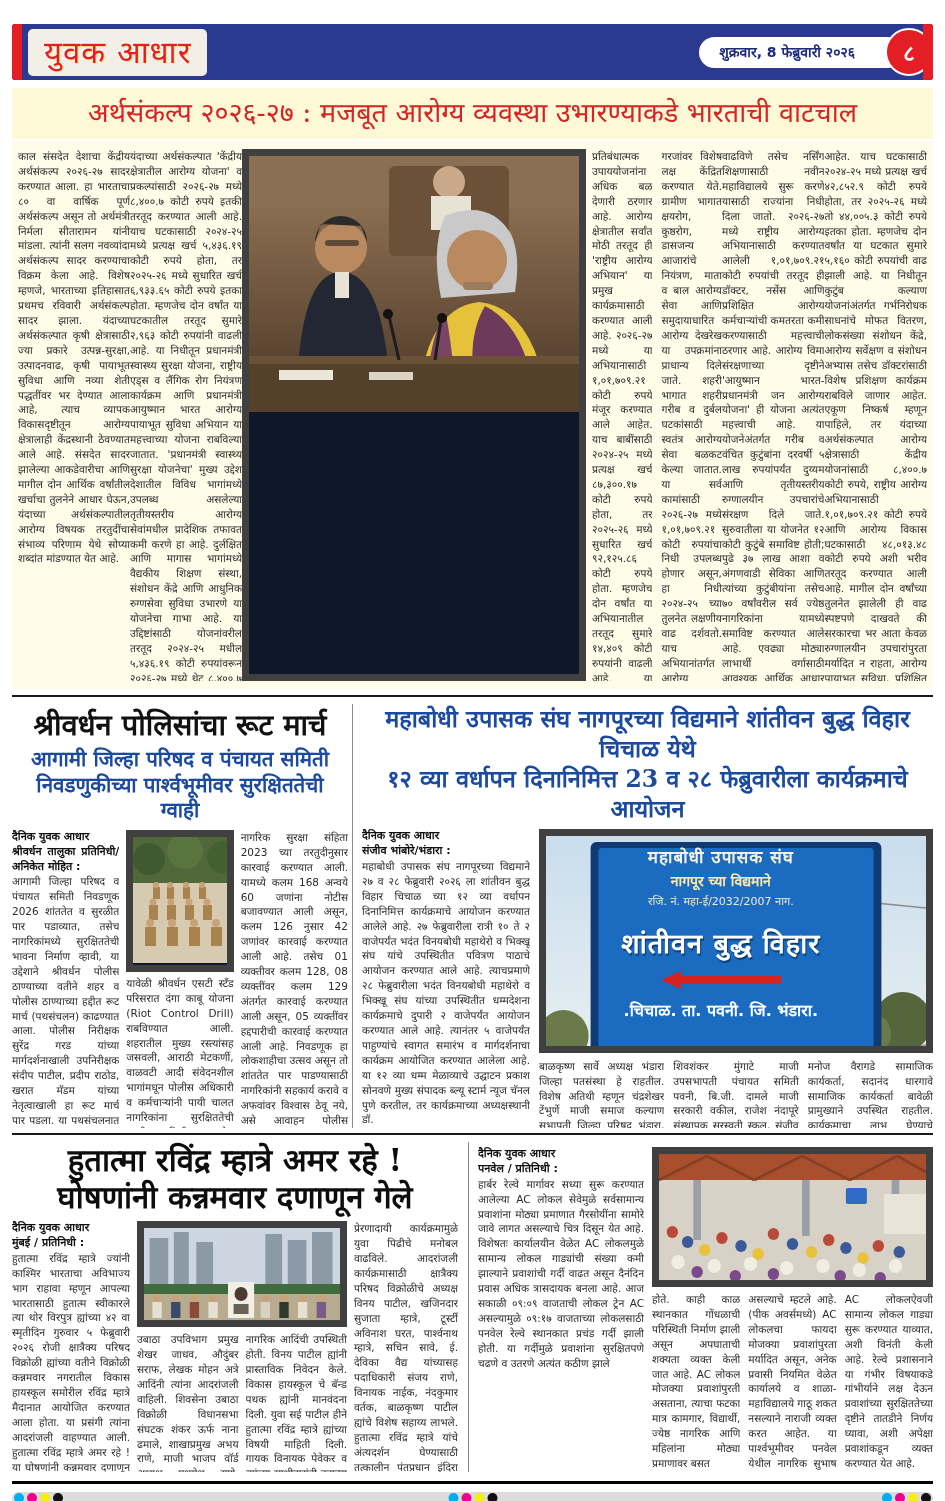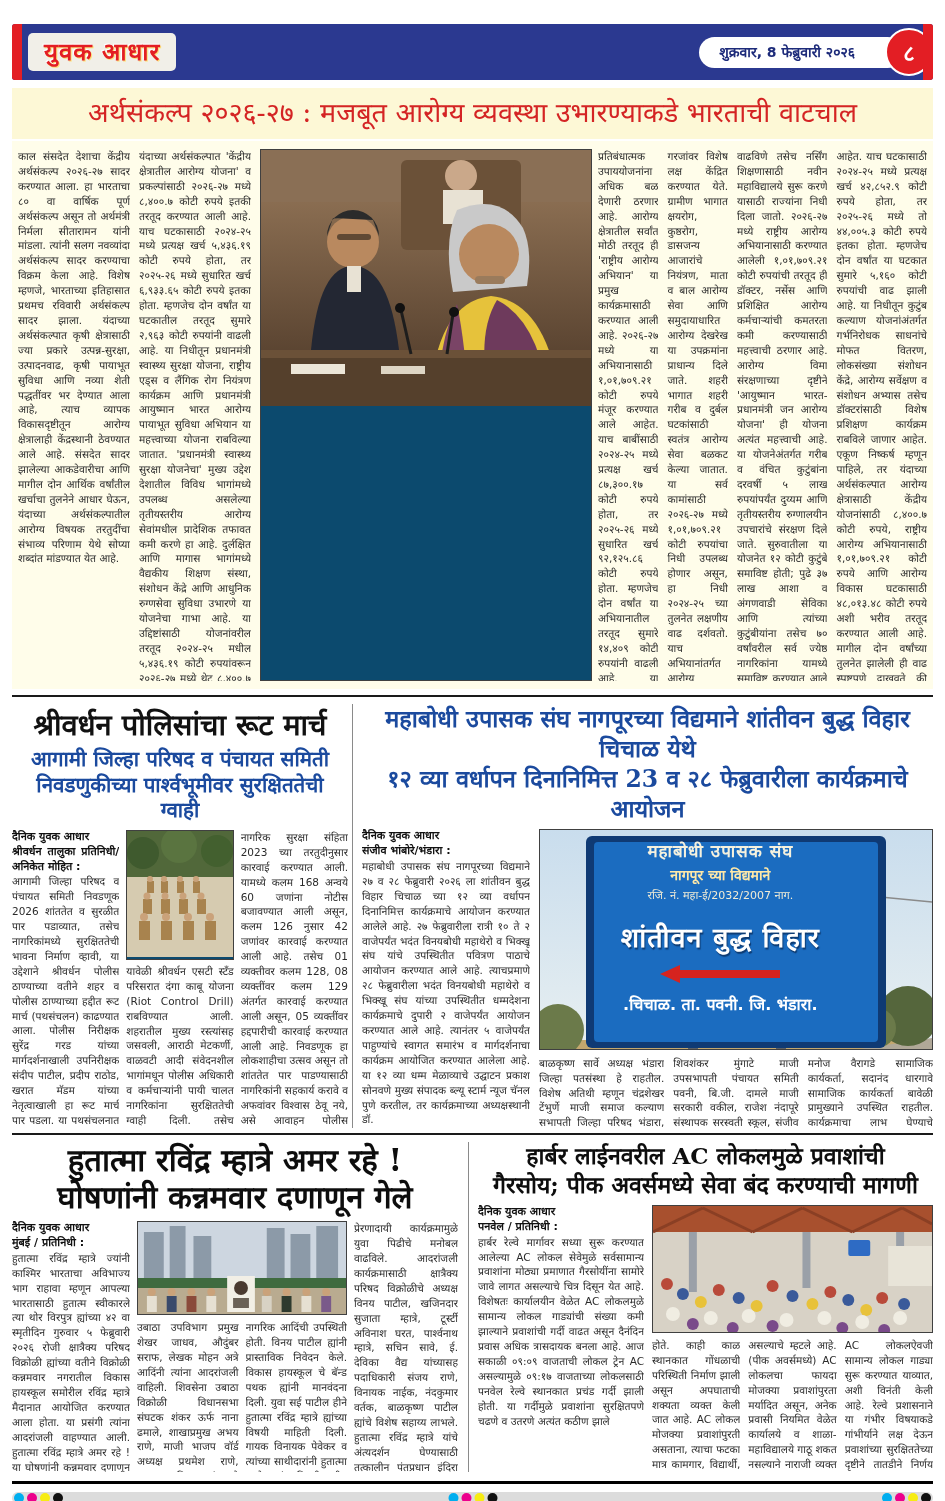--- a/index.html
+++ b/index.html
@@ -5,36 +5,36 @@
   html,body{margin:0;padding:0;background:#ffffff;}
   body{width:945px;height:1501px;overflow:hidden;font-family:"DejaVu Sans",sans-serif;}
   .page{position:relative;width:921px;height:1501px;margin:0 auto;padding:0 12px;box-sizing:content-box;}
 
   
   .masthead{margin-top:24px;height:56px;position:relative;}
   .mast-bar{position:absolute;inset:0;background:#2b3990;border-radius:3px;display:flex;align-items:center;justify-content:space-between;padding:0 16px;box-sizing:border-box;}
   .mast-bar::before,.mast-bar::after{content:"";position:absolute;top:0;bottom:0;width:10px;background:#e31e24;}
   .mast-bar::before{left:0;border-radius:3px 0 0 3px;}
   .mast-bar::after{right:0;border-radius:0 3px 3px 0;}
-  .logo{background:#f1efe8;border-radius:5px;padding:1px 16px 4px;color:#e31e24;font-size:24px;font-weight:bold;font-family:"DejaVu Serif",serif;letter-spacing:1px;text-shadow:1px 1px 0 #fbe27a,-1px -1px 0 #fff;text-align:right;}
+  .logo{background:#f1efe8;border-radius:5px;padding:1px 16px 4px;color:#e31e24;font-size:31px;font-weight:normal;font-family:"DejaVu Serif",serif;letter-spacing:1px;text-shadow:1px 1px 0 #fbe27a,-1px -1px 0 #fff;text-align:right;}
   .date-pill{position:relative;background:#ffffff;border-radius:16px;padding:5px 48px 7px 20px;color:#1d2b7a;font-size:14px;font-weight:bold;margin-right:14px;}
   .page-circle{position:absolute;right:-30px;top:50%;transform:translateY(-50%);width:44px;height:44px;background:#e31e24;border-radius:50%;color:#fff;font-size:22px;font-weight:bold;display:flex;align-items:center;justify-content:center;border:2px solid #fff;}
 
   
   .band{margin-top:8px;background:#fdf8d6;text-align:center;color:#d42424;font-size:27px;font-weight:normal;padding:5px 4px 9px;font-family:"DejaVu Serif",serif;}
 
   
-  .budget{background:#fffdea;margin-top:2px;height:548px;display:flex;gap:9px;padding:8px 6px;box-sizing:border-box;overflow:hidden;}
+  .budget{background:#fffdea;margin-top:2px;height:548px;display:flex;padding:8px 6px;box-sizing:border-box;overflow:hidden;}
   .col{font-size:10.5px;line-height:1.42;text-align:justify;color:#2b2b2b;overflow:hidden;}
   .bcol{flex:0 0 112px;}
   .bcenter{flex:0 0 330px;display:flex;flex-direction:row;gap:6px;}
   .bcenter-cols{display:flex;gap:9px;flex:1;overflow:hidden;}
   .bcenter-cols .col{flex:1;}
   .brcol{flex:1;}
-  .photo{border:1px solid #404040;overflow:hidden;background:#0c4a6e;}
+  .photo{border:7px solid #404040;overflow:hidden;background:#0f172a;}
   .photo svg{display:block;}
 
   
   .row2{margin-top:6px;border-top:2px solid #1a1a1a;padding-top:7px;height:424px;display:flex;gap:4px;overflow:hidden;}
   .row3{margin-top:5px;border-top:2px solid #1a1a1a;padding-top:7px;height:330px;display:flex;gap:10px;overflow:hidden;}
 
   
   .a2{flex:0 0 336px;display:flex;flex-direction:column;}
   .a2 h2{margin:0;font-size:29px;font-weight:bold;text-align:center;color:#111;font-family:"DejaVu Serif",serif;}
   .a2 .sub{margin:4px 2px 6px;font-size:20.5px;line-height:1.25;font-weight:bold;text-align:center;color:#1b4a9e;}
@@ -327,24 +327,20 @@
           <div class="a4midcols">
             <div class="col">उबाठा उपविभाग प्रमुख शेखर जाधव, औदुंबर सराफ, लेखक मोहन अत्रे आदिंनी त्यांना आदरांजली वाहिली. शिवसेना उबाठा विक्रोळी विधानसभा संघटक शंकर ऊर्फ नाना ढमाले, शाखाप्रमुख अभय राणे, माजी भाजप वॉर्ड अध्यक्ष प्रथमेश राणे, प्रभात मित्र मंडळाचे पदाधिकारी, एकविरा मंडळाचे पदाधिकारी, ज्येष्ठ</div>
             <div class="col">नागरिक आदिंची उपस्थिती होती. विनय पाटील ह्यांनी प्रास्ताविक निवेदन केले. विकास हायस्कूल चे बॅन्ड पथक ह्यांनी मानवंदना दिली. युवा सई पाटील हीने हुतात्मा रविंद्र म्हात्रे ह्यांच्या विषयी माहिती दिली. गायक विनायक पेवेकर व त्यांच्या साथीदारांनी हुतात्मा म्हात्रे यांच्याविषयी गीत साजरे केले. या</div>
           </div>
         </div>
         <div class="col a4c4">प्रेरणादायी कार्यक्रमामुळे युवा पिढीचे मनोबल वाढविले. आदरांजली कार्यक्रमासाठी क्षात्रैक्य परिषद विक्रोळीचे अध्यक्ष विनय पाटील, खजिनदार सुजाता म्हात्रे, टूर्स्टी अविनाश घरत, पार्श्वनाथ म्हात्रे, सचिन सावे, ई. देविका वैद्य यांच्यासह पदाधिकारी संजय राणे, विनायक नाईक, नंदकुमार वर्तक, बाळकृष्ण पाटील ह्यांचे विशेष सहाय्य लाभले. हुतात्मा रविंद्र म्हात्रे यांचे अंत्यदर्शन घेण्यासाठी तत्कालीन पंतप्रधान इंदिरा गांधी कन्नमवार नगरात आल्या होत्या या निमित्ताने आठवणींना उजाळा देण्यात आला.</div>
       </div>
     </article>
 
     <article class="a5">
-      <h2>
-        <span>हार्बर लाईनवरील AC लोकलमुळे प्रवाशांची</span><br>
-        <span>गैरसोय; पीक अवर्समध्ये सेवा बंद करण्याची मागणी</span>
-      </h2>
       <div class="a5body">
         <div class="col a5c1">
           <div class="byline">
             <span>दैनिक युवक आधार</span><br>
             <span>पनवेल / प्रतिनिधी :</span>
           </div>
           <span>हार्बर रेल्वे मार्गावर सध्या सुरू करण्यात आलेल्या AC लोकल सेवेमुळे सर्वसामान्य प्रवाशांना मोठ्या प्रमाणात गैरसोयींना सामोरे जावे लागत असल्याचे चित्र दिसून येत आहे. विशेषतः कार्यालयीन वेळेत AC लोकलमुळे सामान्य लोकल गाड्यांची संख्या कमी झाल्याने प्रवाशांची गर्दी वाढत असून दैनंदिन प्रवास अधिक त्रासदायक बनला आहे. आज सकाळी ०९:०९ वाजताची लोकल ट्रेन AC असल्यामुळे ०९:१७ वाजताच्या लोकलसाठी पनवेल रेल्वे स्थानकात प्रचंड गर्दी झाली होती. या गर्दीमुळे प्रवाशांना सुरक्षितपणे चढणे व उतरणे अत्यंत कठीण झाले</span>
         </div>
         <div class="a5right">
           <div class="photo a5photo">

